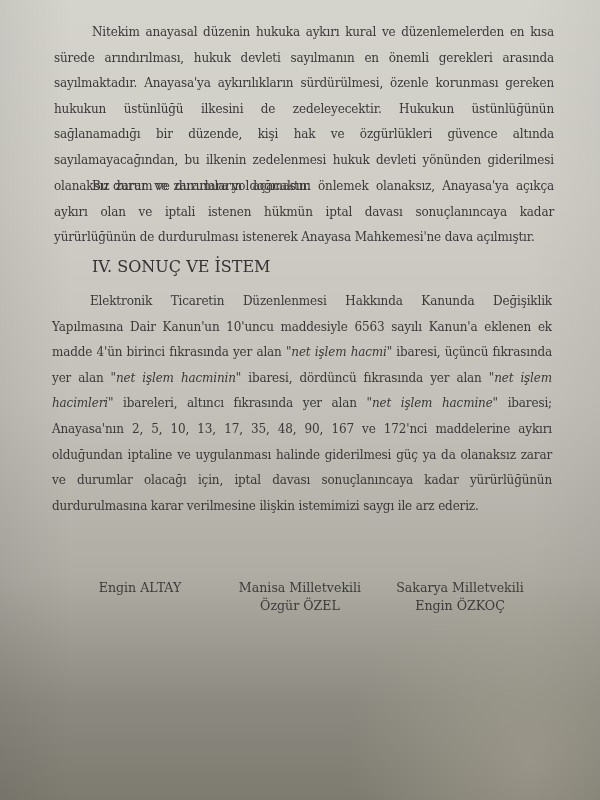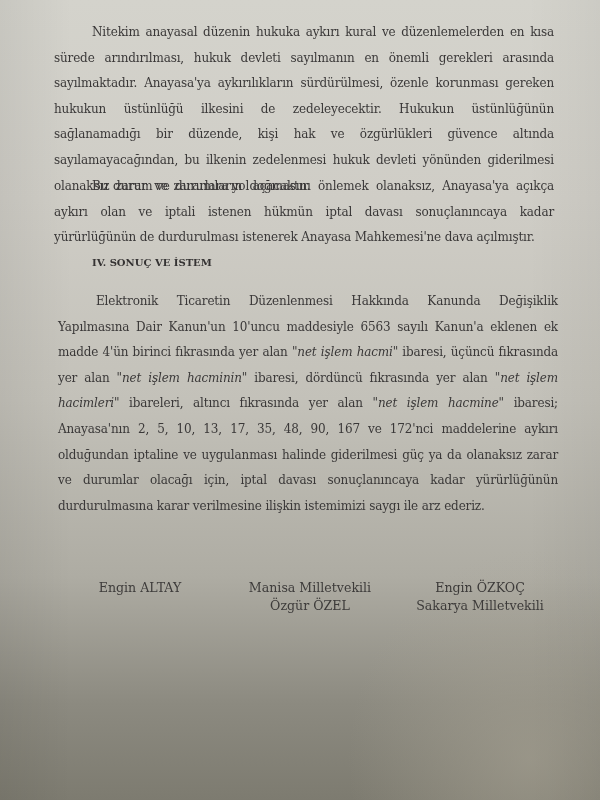--- a/index.html
+++ b/index.html
@@ -8,27 +8,27 @@
       background: linear-gradient(180deg, #d4d3cc 0%, #cfcdc6 25%, #c3c1b9 50%, #aeaca3 72%, #8c8a80 88%, #7d7b70 100%);
       font-family: "DejaVu Serif", "Liberation Serif", serif;
       color: #3a3838;
     }
     .shade {
       position: absolute; left: 0; top: 0; width: 600px; height: 800px; pointer-events: none;
       background: radial-gradient(ellipse 260px 300px at 530px 760px, rgba(170,165,150,0.55), rgba(0,0,0,0) 70%),
                   linear-gradient(90deg, rgba(0,0,0,0.06) 0%, rgba(0,0,0,0) 12%, rgba(0,0,0,0) 88%, rgba(0,0,0,0.04) 100%);
     }
     .para { margin: 0; text-align: justify; text-indent: 38px; }
-    .heading { position: absolute; left: 92px; top: 257px; font-weight: bold; font-size: 10px; color: #353333; }
+    .heading { position: absolute; left: 92px; top: 257px; font-weight: normal; font-size: 16px; color: #353333; }
     .p1 { position: absolute; top: 20px; left: 54px; width: 500px; }
     .p2 { position: absolute; top: 174px; left: 54px; width: 500px; }
-    .p3 { position: absolute; top: 289px; left: 58px; width: 500px; }
+    .p3 { position: absolute; top: 289px; left: 52px; width: 500px; }
     .p1, .p2, .p3 { font-size: 12px; line-height: 25.6px; letter-spacing: -0.15px; }
     em { font-style: italic; }
-    .sigs { position: absolute; top: 579px; left: 60px; width: 500px; display: flex; justify-content: space-between; font-size: 12.6px; line-height: 18px; color: #3d3b3a; }
+    .sigs { position: absolute; top: 579px; left: 60px; width: 500px; display: flex; font-size: 12.6px; line-height: 18px; color: #3d3b3a; }
     .sig { text-align: center; width: 160px; }
   </style>
 </head>
 <body>
 
 <div class="shade"></div>
 
 <div class="p1">
   <p class="para">Nitekim anayasal düzenin hukuka aykırı kural ve düzenlemelerden en kısa sürede arındırılması, hukuk devleti sayılmanın en önemli gerekleri arasında sayılmaktadır. Anayasa'ya aykırılıkların sürdürülmesi, özenle korunması gereken hukukun üstünlüğü ilkesini de zedeleyecektir. Hukukun üstünlüğünün sağlanamadığı bir düzende, kişi hak ve özgürlükleri güvence altında sayılamayacağından, bu ilkenin zedelenmesi hukuk devleti yönünden giderilmesi olanaksız durum ve zararlara yol açacaktır.</p>
 </div>
@@ -45,16 +45,16 @@
 
 <div class="sigs">
   <div class="sig">
     <div>Engin ALTAY</div>
   </div>
   <div class="sig">
     <div>Manisa Milletvekili</div>
     <div>Özgür ÖZEL</div>
   </div>
   <div class="sig">
+    <div>Sakarya Milletvekili</div>
     <div>Engin ÖZKOÇ</div>
-    <div>Sakarya Milletvekili</div>
   </div>
 </div>
 
 </body></html>

